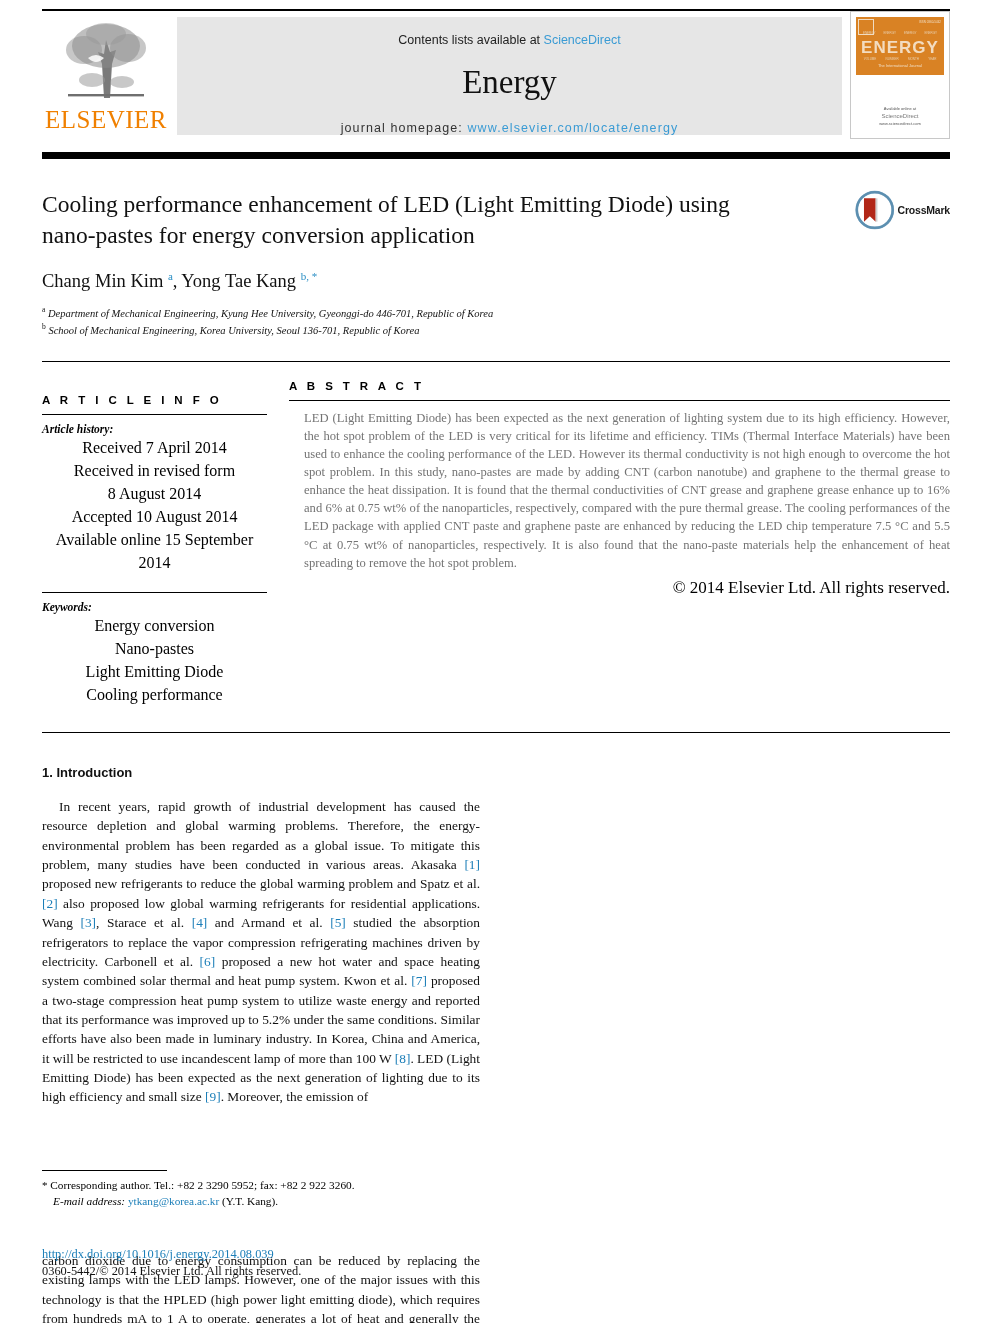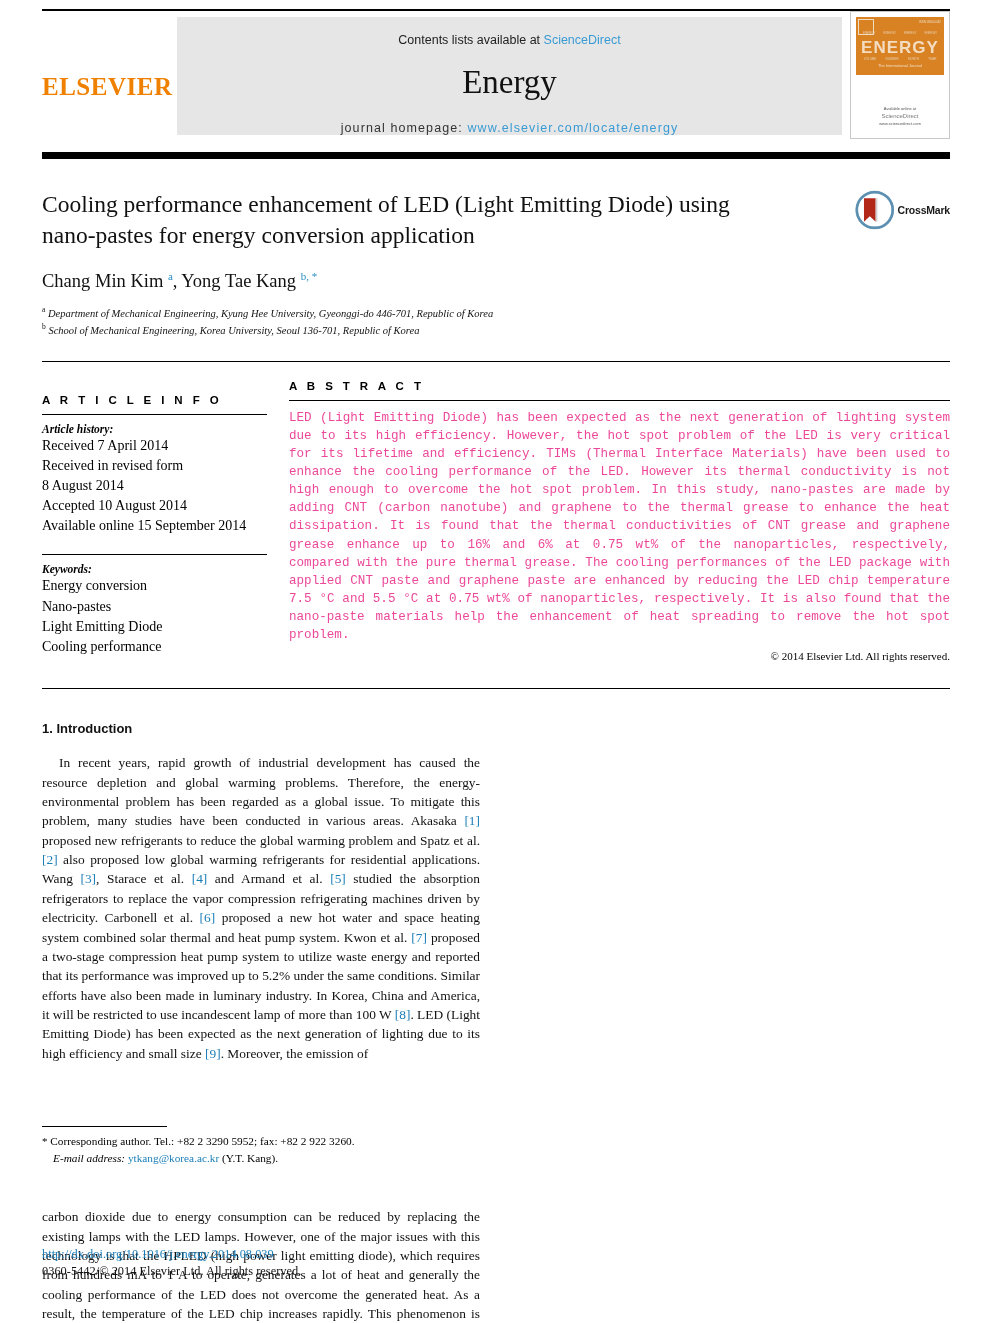--- a/index.html
+++ b/index.html
@@ -38,26 +38,25 @@
     border-top: 2.5px solid #000;
     display: flex;
     align-items: stretch;
     height: 132px;
     position: relative;
   }
   .elsevier-block {
     width: 128px;
     flex: 0 0 128px;
     display: flex;
-    flex-direction: row;
+    flex-direction: column;
     align-items: center;
     justify-content: flex-start;
-    padding-top: 17px;
+    padding-top: 7px;
     box-sizing: border-box;
-    font-weight: bold;
   }
   .tree-svg { display:block; }
   .elsevier-word {
     font-family: "Liberation Serif", serif;
     font-size: 25px;
     letter-spacing: .5px;
     color: #f08000;
     line-height: 1;
     margin-top: 1px;
   }
@@ -231,39 +230,41 @@
   }
   .info-label {
     font-family: "Liberation Serif", serif;
     font-style: italic;
     font-weight: bold;
     font-size: 11.5px;
     margin-bottom: 1px;
   }
   .info-list {
     font-family: "Liberation Serif", serif;
-    font-size: 14px;
+    font-size: 16px;
     line-height: 1.44;
+    text-align: center;
   }
   .sec-rule-2 {
     border-top: 1.8px solid #000;
     margin-top: 18px;
     margin-bottom: 8px;
   }
 
   .abstract-body {
-    font-family: Liberation Mono, monospace;
+    font-family: Liberation Serif, serif;
     font-size: 12.6px;
     line-height: 1.44;
     text-align: justify;
-    color: #ec4899;
+    color: #737373;
+    margin-left: 15px;
   }
   .copyright {
     font-family: "Liberation Serif", serif;
-    font-size: 11px;
+    font-size: 17px;
     text-align: right;
     margin-top: 6px;
   }
 
   .rule-bottom {
     margin: 26px 42px 0 42px;
     border-top: 1.3px solid #000;
   }
 
   

